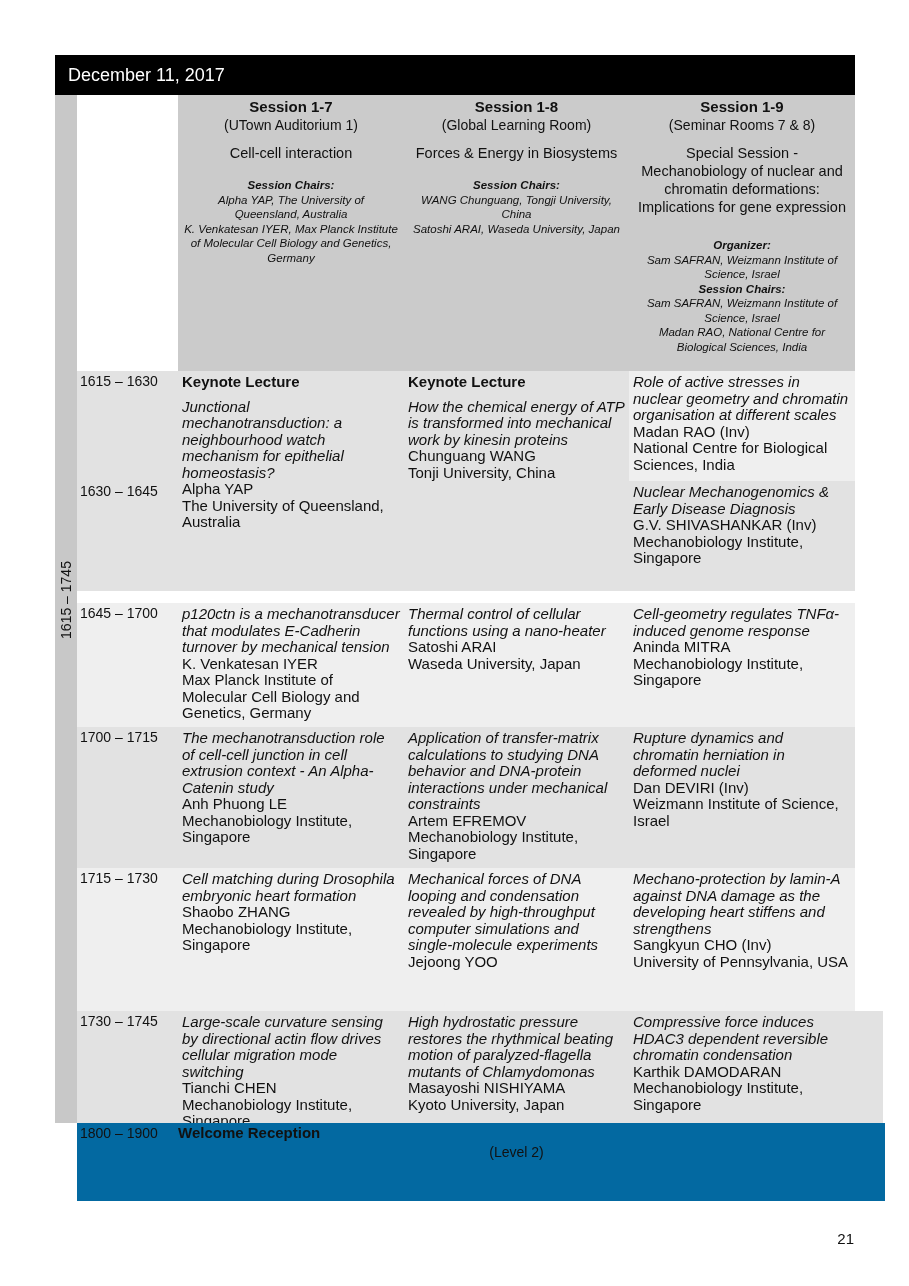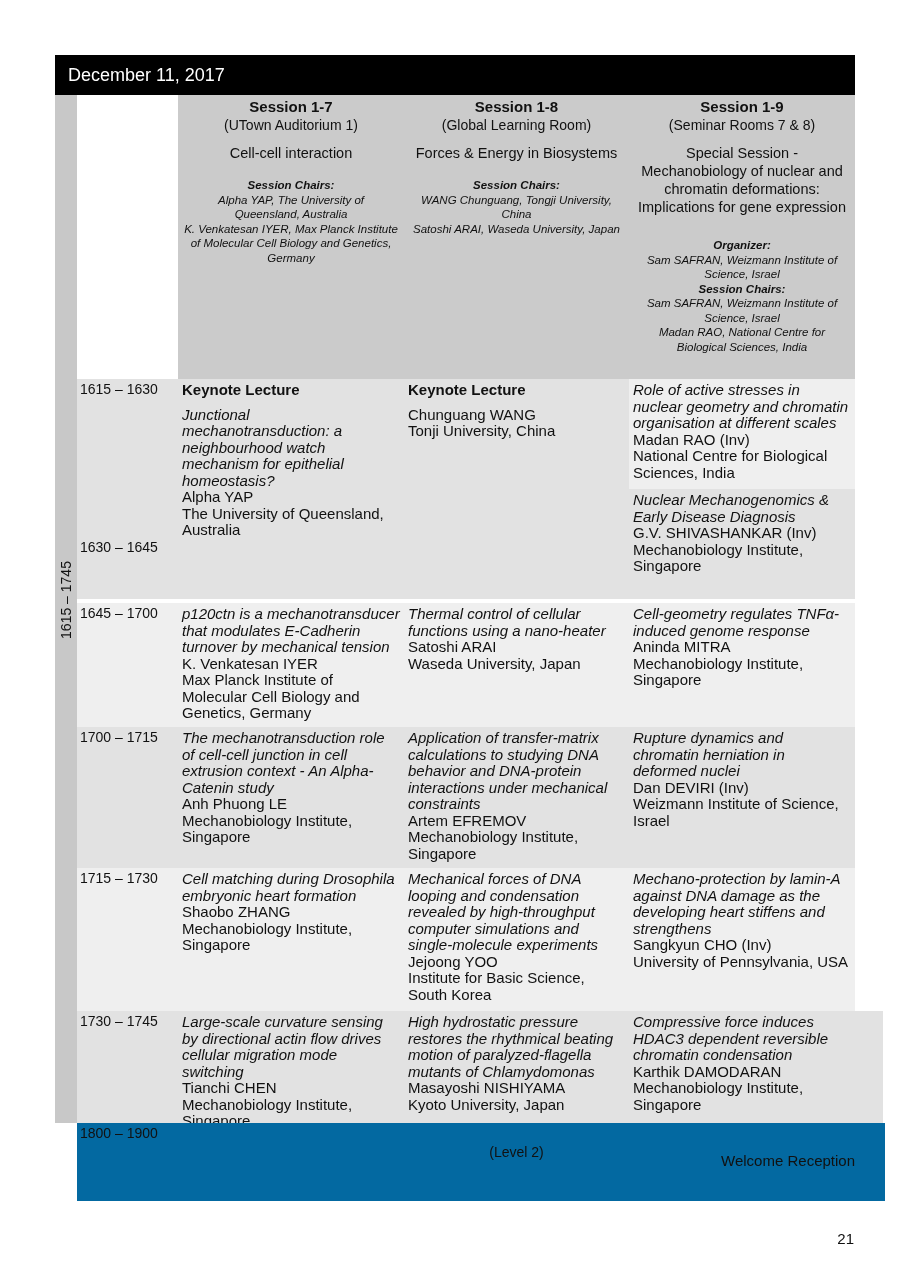--- a/index.html
+++ b/index.html
@@ -19,21 +19,21 @@
   .col3 { left: 629px; width: 226px; }
   .row { position: absolute; left: 77px; width: 778px; }
   .cell { position: absolute; top: 0; bottom: 0; box-sizing: border-box; padding: 3px 4px; font-size: 15px; line-height: 16.5px; }
   .time { position: absolute; left: 3px; font-size: 14px; }
   .talk-title { font-style: italic; }
   .talk-speaker, .talk-inst { font-style: normal; }
   .kn { font-weight: bold; margin-bottom: 8px; }
   .bg-a { background: #e2e2e2; }
   .bg-b { background: #efefef; }
   .rec-block { position: absolute; left: 77px; top: 1123px; width: 808px; height: 78px; background: #0369a1; }
-  .rec-title { position: absolute; left: 178px; width: 677px; top: 1124px; text-align: right; font-weight: normal; font-size: 15px; margin-top: 28px; }
+  .rec-title { position: absolute; left: 178px; width: 677px; top: 1124px; text-align: left; font-weight: bold; font-size: 15px; }
   .rec-sub { position: absolute; left: 178px; width: 677px; top: 1144px; text-align: center; font-size: 14px; }
   .page-num { position: absolute; right: 55px; top: 1230px; font-size: 15px; }
 </style>
 </head>
 <body>
 
 <div class="date-bar"><span>December 11, 2017</span></div>
 
 <div class="side-strip"></div>
 <div class="side-label">
@@ -66,31 +66,32 @@
   <div class="s-theme">Special Session - Mechanobiology of nuclear and chromatin deformations: Implications for gene expression</div>
   <div class="s-chairs" style="margin-top:22px">
     <div class="lbl">Organizer:</div>
     <div>Sam SAFRAN, Weizmann Institute of Science, Israel</div>
     <div class="lbl">Session Chairs:</div>
     <div>Sam SAFRAN, Weizmann Institute of Science, Israel</div>
     <div>Madan RAO, National Centre for Biological Sciences, India</div>
   </div>
 </div>
 
-<div class="row bg-a" style="top:379px; height:220px;text-decoration:underline;">
+<div class="row bg-a" style="top:371px; height:220px;text-decoration:underline;">
   <div class="time" style="top:2px;">1615 – 1630</div>
-  <div class="time" style="top:112px;margin-top:48px;">1630 – 1645</div>
+  <div class="time" style="top:112px;">1630 – 1645</div>
   <div class="cell" style="left:101px; width:226px;">
     <div class="kn">Keynote Lecture</div>
     <div class="talk-title">Junctional mechanotransduction: a neighbourhood watch mechanism for epithelial homeostasis?</div>
     <div class="talk-speaker">Alpha YAP</div>
     <div class="talk-inst">The University of Queensland, Australia</div>
   </div>
   <div class="cell" style="left:327px; width:225px;">
     <div class="kn">Keynote Lecture</div>
+    <div class="talk-title">How the chemical energy of ATP is transformed into mechanical work by kinesin proteins</div>
     <div class="talk-speaker">Chunguang WANG</div>
     <div class="talk-inst">Tonji University, China</div>
   </div>
   <div class="cell bg-b" style="left:552px; width:226px; bottom:auto; height:110px;">
     <div class="talk-title">Role of active stresses in nuclear geometry and chromatin organisation at different scales</div>
     <div class="talk-speaker">Madan RAO (Inv)</div>
     <div class="talk-inst">National Centre for Biological Sciences, India</div>
   </div>
   <div class="cell bg-a" style="left:552px; width:226px; top:110px;">
     <div class="talk-title">Nuclear Mechanogenomics &amp; Early Disease Diagnosis</div>
@@ -140,21 +141,20 @@
 <div class="row bg-b" style="top:868px; height:143px;">
   <div class="time" style="top:2px;text-align:center;">1715 – 1730</div>
   <div class="cell" style="left:101px; width:226px;">
     <div class="talk-title">Cell matching during Drosophila embryonic heart formation</div>
     <div>Shaobo ZHANG</div>
     <div>Mechanobiology Institute, Singapore</div>
   </div>
   <div class="cell" style="left:327px; width:225px;">
     <div class="talk-title">Mechanical forces of DNA looping and condensation revealed by high-throughput computer simulations and single-molecule experiments</div>
     <div>Jejoong YOO</div>
-    <div>Institute for Basic Science, South Korea</div>
   </div>
   <div class="cell" style="left:552px; width:226px;">
     <div class="talk-title">Mechano-protection by lamin-A against DNA damage as the developing heart stiffens and strengthens</div>
     <div>Sangkyun CHO (Inv)</div>
     <div>University of Pennsylvania, USA</div>
   </div>
 </div>
 
 <div class="row bg-a" style="top:1011px; height:112px;padding-left:28px;">
   <div class="time" style="top:2px;">1730 – 1745</div>

